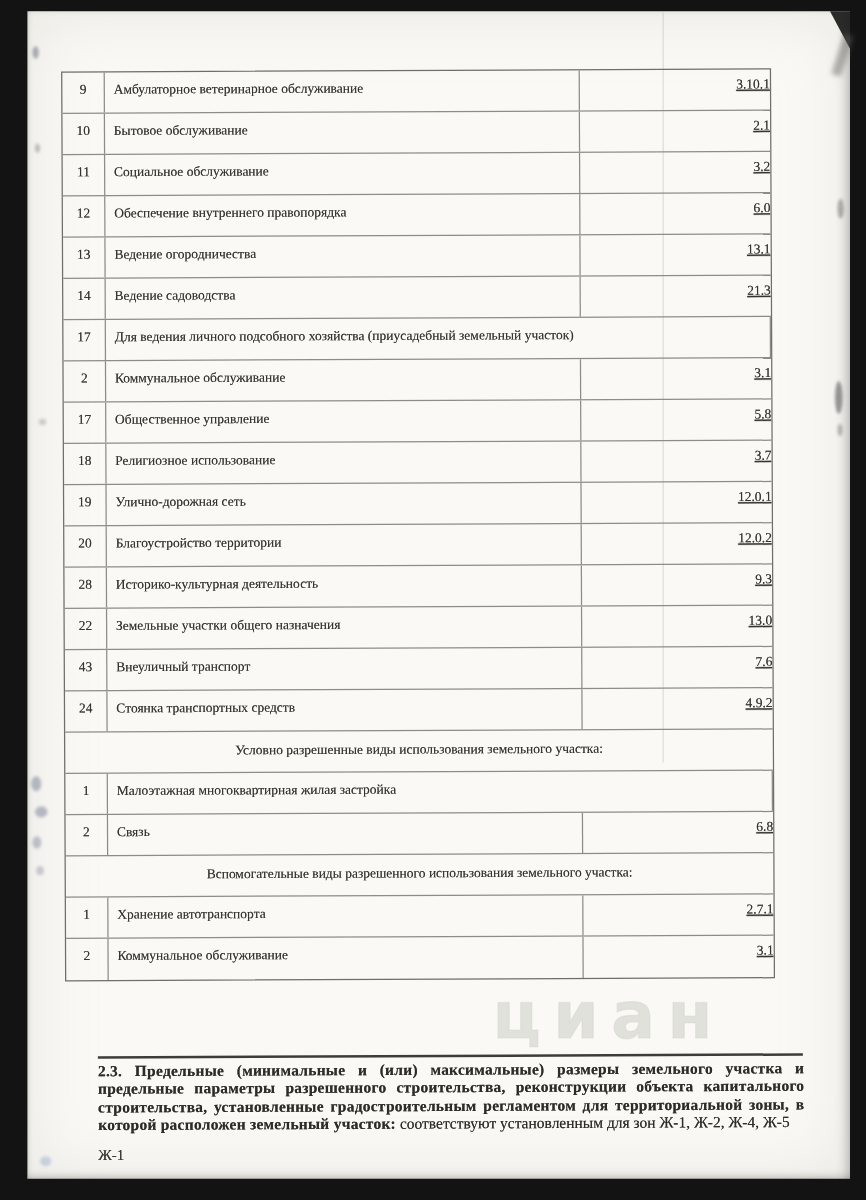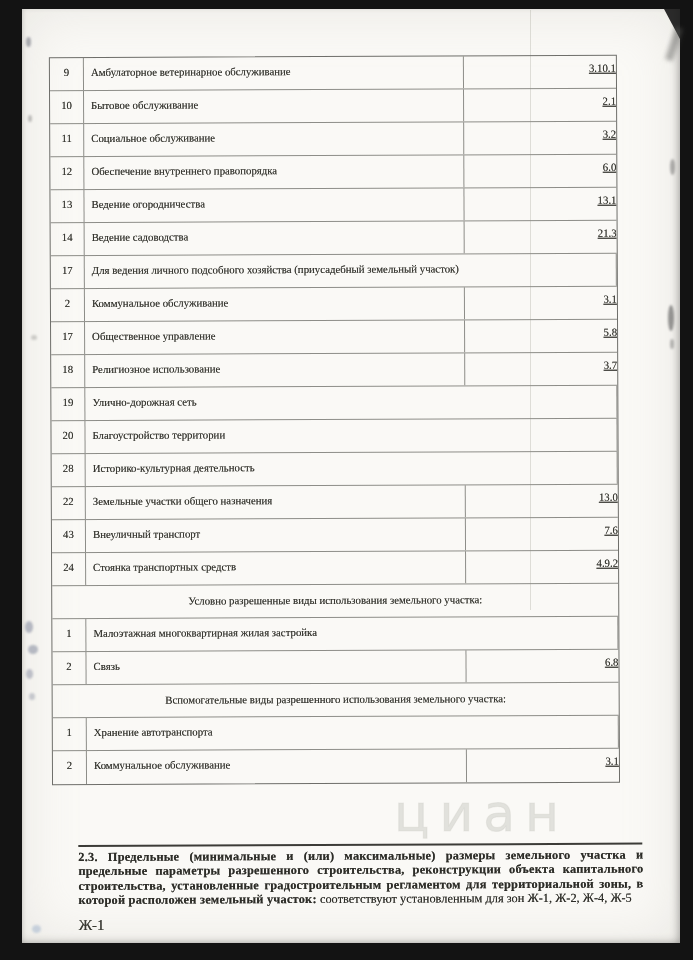--- a/index.html
+++ b/index.html
@@ -29,21 +29,21 @@
     background:rgba(90,90,88,.45);filter:blur(2px);transform:rotate(18deg);
   }
   
   .bleed-line{
     position:absolute;left:508px;top:1px;width:1px;height:600px;
     background:rgba(150,150,138,.28);
   }
   
   .watermark{
     position:absolute;left:372px;top:778px;
-    font-family:"DejaVu Sans", sans-serif;font-weight:normal;
+    font-family:"DejaVu Sans", sans-serif;font-weight:bold;
     font-size:52px;letter-spacing:10px;line-height:1;
     color:rgba(168,168,158,.30);
     -webkit-text-stroke:1px rgba(200,200,192,.25);
     user-select:none;
   }
   
   .content{
     position:absolute;inset:0;
     transform:rotate(-0.25deg);transform-origin:60px 80px;
   }
@@ -68,21 +68,21 @@
   .rule{position:absolute;left:53px;top:836px;width:564px;height:2px;background:#3c3c38;}
   .para{
     position:absolute;left:53px;top:841px;width:565px;margin:0;
     font-size:12.4px;line-height:14.3px;text-align:justify;
     color:#2d2d28;text-shadow:0 0 .5px rgba(60,60,55,.8);
   }
   .para b{font-weight:bold;letter-spacing:.2px;}
   .para .tail{font-weight:normal;}
   .zone{
     position:absolute;left:53px;top:908px;
-    font-size:15px;color:#3a3a34;text-shadow:0 0 .5px rgba(60,60,55,.8);
+    font-size:12px;color:#3a3a34;text-shadow:0 0 .5px rgba(60,60,55,.8);
   }
   
   .smudge{position:absolute;border-radius:50%;filter:blur(1.2px);}
   .s1{left:4px;top:28px;width:5px;height:10px;background:rgba(80,85,100,.45);}
   .s2{left:6px;top:106px;width:4px;height:7px;background:rgba(90,90,90,.35);}
   .s3{left:9px;top:326px;width:6px;height:5px;background:rgba(110,110,105,.30);}
   .s4{left:3px;top:612px;width:8px;height:12px;background:rgba(85,95,125,.40);}
   .s5{left:6px;top:636px;width:10px;height:9px;background:rgba(80,90,120,.38);}
   .s6{left:4px;top:660px;width:7px;height:10px;background:rgba(85,95,125,.35);}
   .s7{left:7px;top:684px;width:6px;height:7px;background:rgba(90,100,125,.30);}
@@ -147,28 +147,31 @@
             <div class="c c-code">5.8</div>
           </div>
           <div class="trow">
             <div class="c c-num">18</div>
             <div class="c c-label">Религиозное использование</div>
             <div class="c c-code">3.7</div>
           </div>
           <div class="trow">
             <div class="c c-num">19</div>
             <div class="c c-label">Улично-дорожная сеть</div>
+            <div class="c c-code">12.0.1</div>
           </div>
           <div class="trow">
             <div class="c c-num">20</div>
             <div class="c c-label">Благоустройство территории</div>
+            <div class="c c-code">12.0.2</div>
           </div>
           <div class="trow">
             <div class="c c-num">28</div>
             <div class="c c-label">Историко-культурная деятельность</div>
+            <div class="c c-code">9.3</div>
           </div>
           <div class="trow">
             <div class="c c-num">22</div>
             <div class="c c-label">Земельные участки общего назначения</div>
             <div class="c c-code">13.0</div>
           </div>
           <div class="trow">
             <div class="c c-num">43</div>
             <div class="c c-label">Внеуличный транспорт</div>
             <div class="c c-code">7.6</div>
@@ -189,20 +192,21 @@
             <div class="c c-num">2</div>
             <div class="c c-label">Связь</div>
             <div class="c c-code">6.8</div>
           </div>
           <div class="trow">
             <div class="c c-hdr">Вспомогательные виды разрешенного использования земельного участка:</div>
           </div>
           <div class="trow">
             <div class="c c-num">1</div>
             <div class="c c-label">Хранение автотранспорта</div>
+            <div class="c c-code">2.7.1</div>
           </div>
           <div class="trow">
             <div class="c c-num">2</div>
             <div class="c c-label">Коммунальное обслуживание</div>
             <div class="c c-code">3.1</div>
           </div>
         </div>
 
       <div class="rule"></div>
       <p class="para"><b>2.3. Предельные (минимальные и (или) максимальные) размеры земельного участка и предельные параметры разрешенного строительства, реконструкции объекта капитального строительства, установленные градостроительным регламентом для территориальной зоны, в которой расположен земельный участок:</b><span class="tail"> соответствуют установленным для зон Ж-1, Ж-2, Ж-4, Ж-5</span></p>

